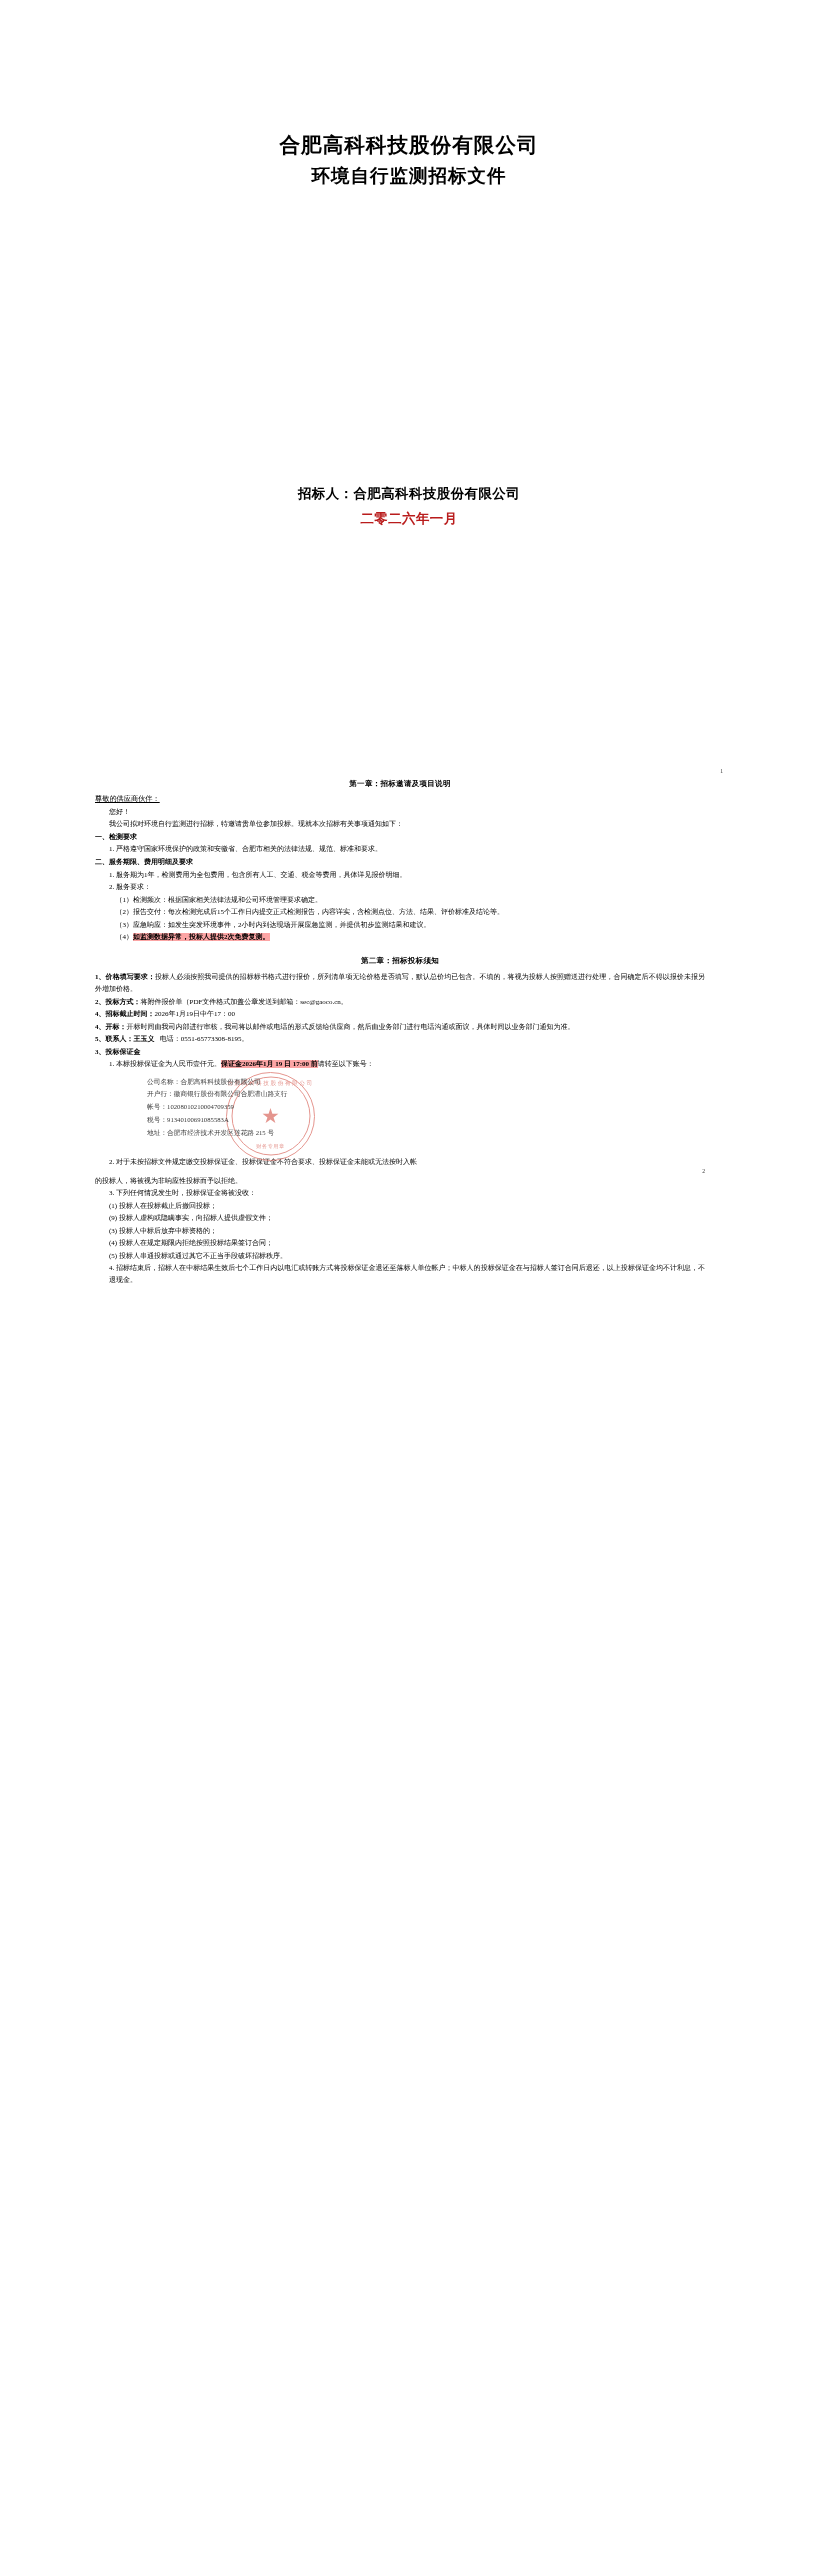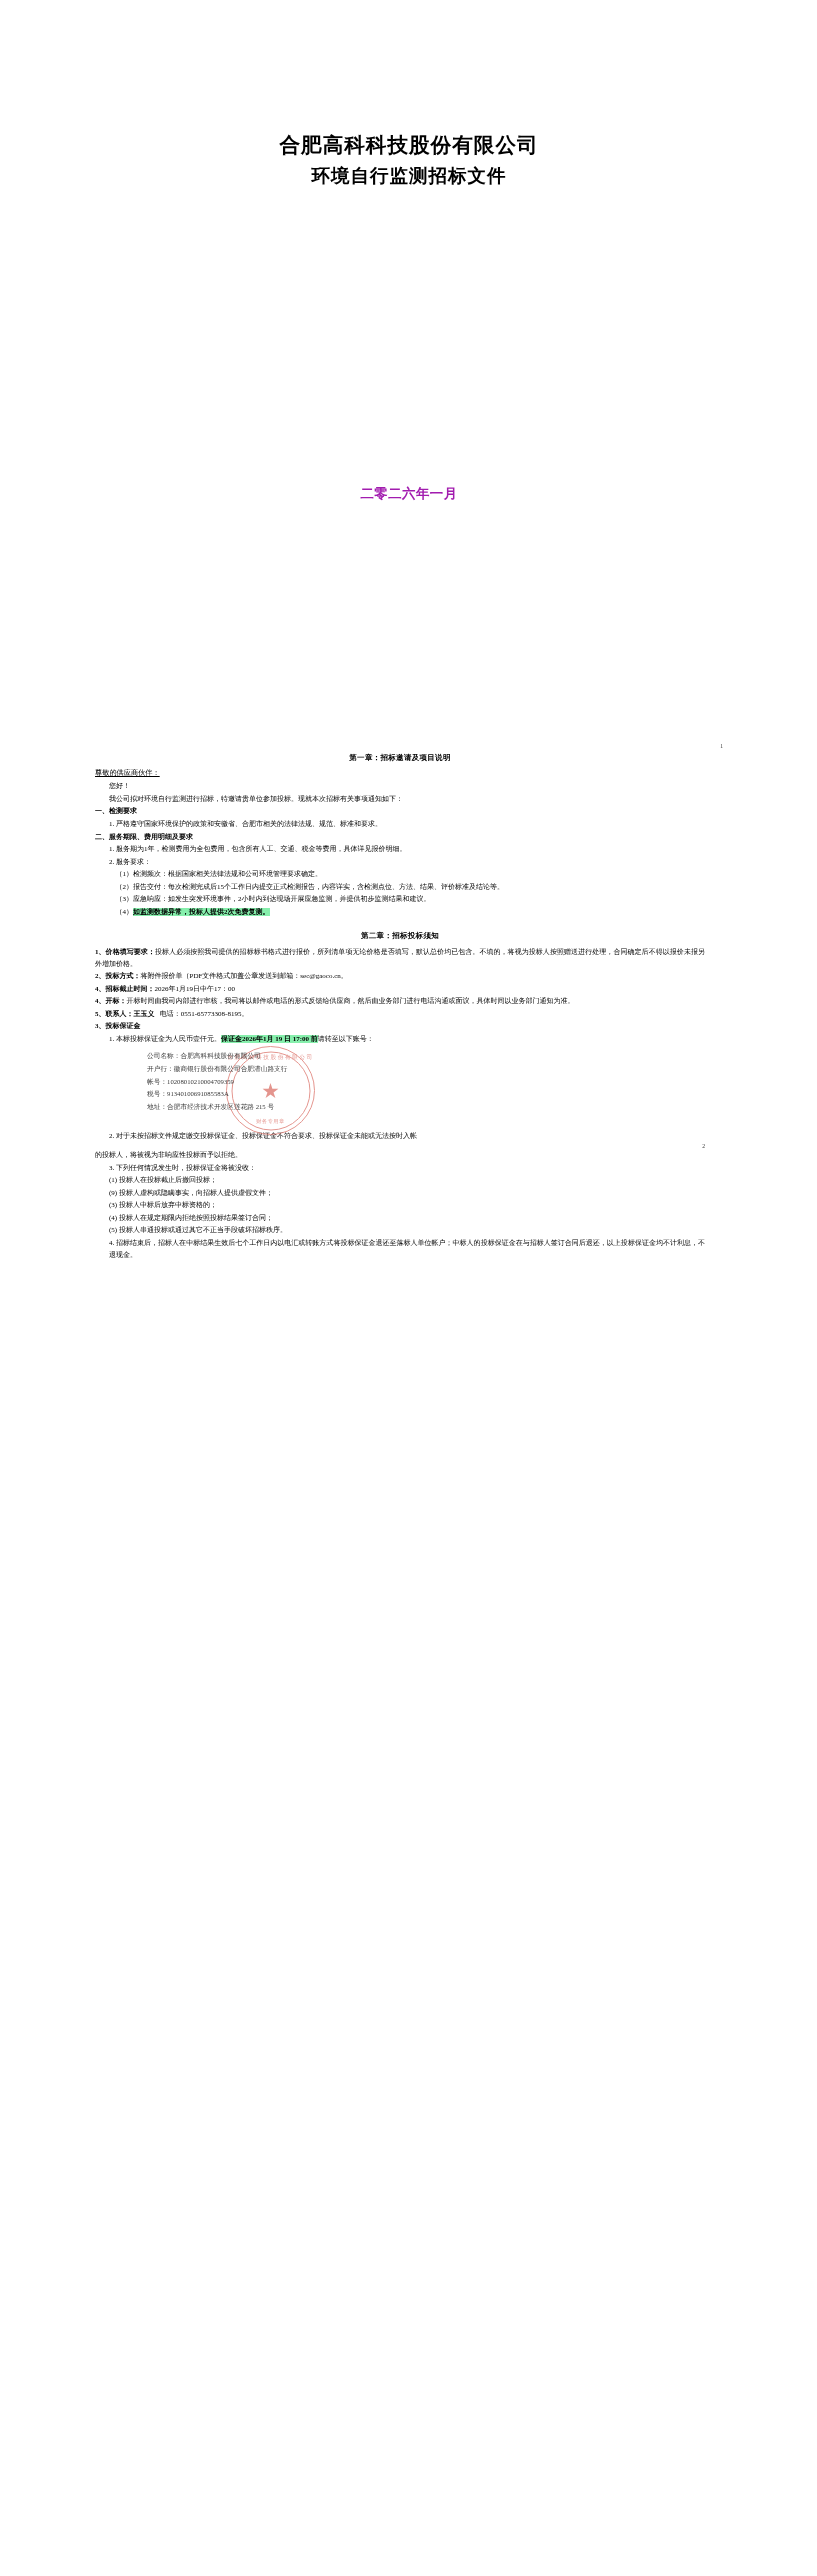--- a/index.html
+++ b/index.html
@@ -44,21 +44,21 @@
   .cover-bidder {
     font-size: 13.4px;
     font-weight: bold;
     color: #000;
     letter-spacing: 0.5px;
     line-height: 1.9;
   }
   .cover-date {
     font-size: 13.4px;
     font-weight: bold;
-    color: #a21caf;
+    color: #b91c1c;
     letter-spacing: 0.5px;
     line-height: 1.9;
   }
 
   
   .content {
     padding: 0 113px 0 95px;
     box-sizing: border-box;
   }
   .pagenum {
@@ -93,21 +93,21 @@
     color: #000;
     line-height: 1.72;
     margin: 0.5px 0;
     text-align: justify;
   }
   .para-indent-1 { text-indent: 14px; }
   .para-indent-2 { padding-left: 14px; text-indent: 0; }
   .para-indent-3 { padding-left: 20.6px; text-indent: 0; }
   .bold { font-weight: bold; }
   .hl {
-    background: #86efac;
+    background: #fca5a5;
   }
   .section-head {
     font-size: 7px;
     font-weight: bold;
     color: #000;
     line-height: 1.72;
     margin: 0.5px 0;
   }
   .gap-md { height: 8.2px; }
 
@@ -179,20 +179,21 @@
 </style>
 </head>
 <body>
 
 <div class="page">
 
   <div class="cover">
     <div class="cover-title-1">合肥高科科技股份有限公司</div>
     <div class="cover-title-2">环境自行监测招标文件</div>
     <div class="cover-spacer"></div>
+    <div class="cover-bidder">招标人：合肥高科科技股份有限公司</div>
     <div class="cover-date">二零二六年一月</div>
   </div>
 
   <div style="height:237px"></div>
 
   <div class="pagenum">1</div>
 
   <div class="content">
     <div class="chapter-title">第一章：招标邀请及项目说明</div>
     <div class="salutation">尊敬的供应商伙伴：</div>

